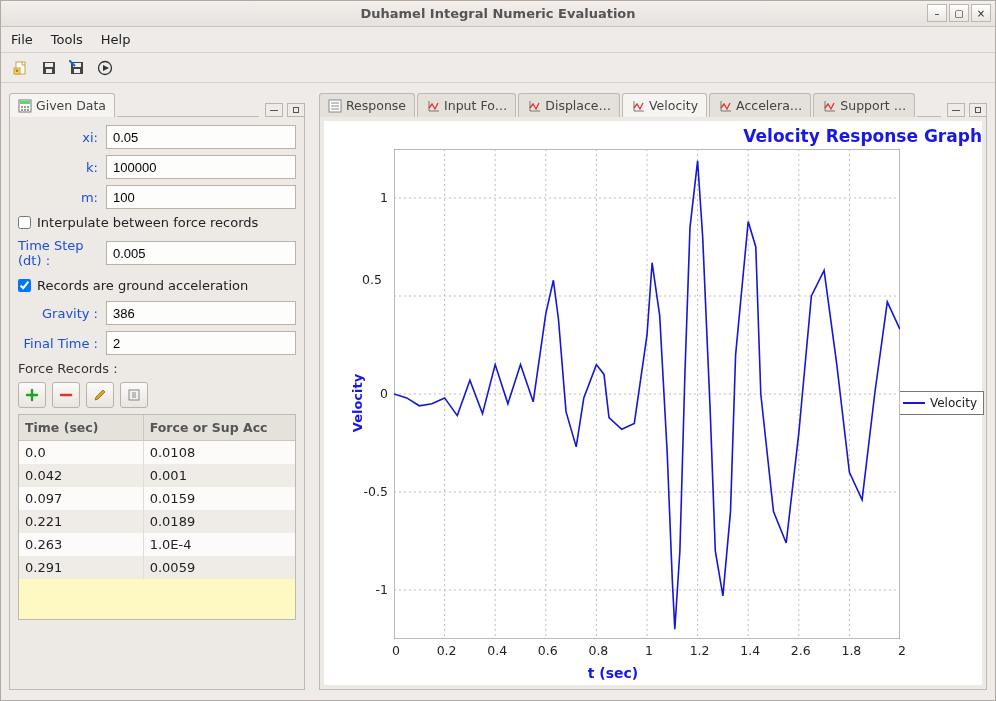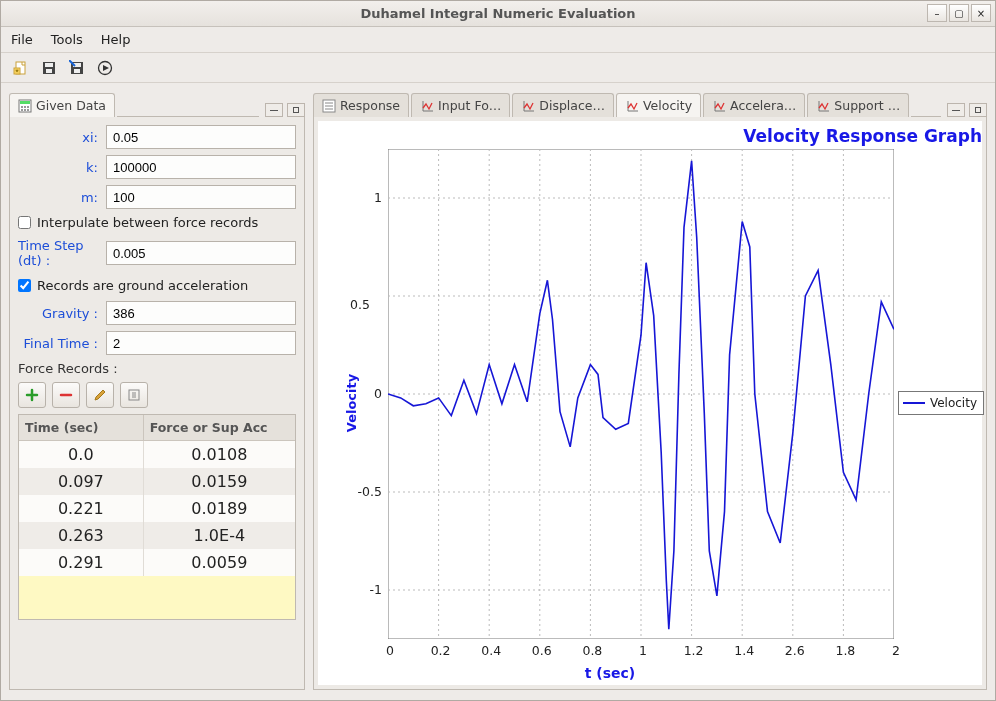--- a/index.html
+++ b/index.html
@@ -10,21 +10,21 @@
   .win-controls { position:absolute; right:4px; top:3px; display:flex; gap:2px; }
   .win-btn { width:20px; height:18px; border:1px solid #bdb7b0; background:linear-gradient(#fff,#e9e5e0); font-size:10px; display:flex; align-items:center; justify-content:center; cursor:pointer; }
 
   .menubar { height:26px; display:flex; align-items:center; gap:18px; padding:0 10px; border-bottom:1px solid #d6d1cb; }
   .menubar span { cursor:pointer; }
 
   .toolbar { height:30px; display:flex; align-items:center; gap:8px; padding:0 10px; border-bottom:1px solid #d6d1cb; }
   .tbtn { width:20px; height:20px; display:flex; align-items:center; justify-content:center; cursor:pointer; }
   .tbtn svg { width:16px; height:16px; }
 
-  .workspace { flex:1; display:flex; gap:8px; padding:6px 8px 10px 8px; min-height:0; }
+  .workspace { flex:1; display:flex; gap:14px; padding:6px 8px 10px 8px; min-height:0; }
   .panel-left { width:296px; display:flex; flex-direction:column; }
   .panel-right { flex:1; display:flex; flex-direction:column; min-width:0; }
 
   .tabbar { display:flex; align-items:flex-end; height:28px; }
   .tab { padding:4px 8px; border:1px solid #bfb9b1; border-bottom:none; background:#e4e0da; margin-right:2px; display:flex; align-items:center; gap:4px; cursor:pointer; font-size:12.5px; color:#444; white-space:nowrap; border-top-left-radius:3px; border-top-right-radius:3px; }
   .tab.active { background:#f6f4f1; font-weight:500; }
   .tab .ticon { width:14px; height:14px; display:inline-block; }
   .tabfill { flex:1; height:1px; border-bottom:1px solid #bfb9b1; }
   .panel-body { flex:1; border:1px solid #bfb9b1; border-top:none; background:#edeae6; padding:8px; overflow:hidden; }
 
@@ -41,21 +41,21 @@
 
   .section-label { margin:6px 0 6px 0; color:#333; }
 
   .rec-btns { display:flex; gap:6px; margin-bottom:6px; }
   .rec-btn { width:28px; height:26px; border:1px solid #b8b2aa; background:linear-gradient(#fcfbfa,#e9e5df); display:flex; align-items:center; justify-content:center; cursor:pointer; border-radius:3px; }
 
   .table-wrap { border:1px solid #bfb9b1; background:#fef9c3; height:206px; overflow:auto; }
   table { width:100%; border-collapse:collapse; }
   th { text-align:left; background:#e5e1db; color:#555; font-weight:bold; padding:5px 6px; border-bottom:1px solid #cbc5bd; font-size:12.5px; position:sticky; top:0; }
   th:first-child { width:45%; border-right:1px solid #cbc5bd; }
-  td { padding:4px 6px; border-bottom:0; font-size:16px;text-align:center; }
+  td { padding:4px 6px; border-bottom:0; font-size:13px; }
   td:first-child { border-right:1px solid #e0dcd6; }
   tr:nth-child(even) td { background:#efece8; }
   tr:nth-child(odd) td { background:#fcfbf9; }
 
   .chart-area { background:#fff; height:100%; position:relative; border:0; }
   .chart-title { text-align:right; color:#1818e6; font-weight:bold; font-size:17px; padding-top:5px; }
   .axis-y-label { position:absolute; left:4px; top:50%; transform:translateY(-50%) rotate(-90deg); transform-origin:center; color:#1818e6; font-weight:bold; font-size:13px; }
   .axis-x-label { position:absolute; bottom:4px; left:0; right:80px; text-align:center; color:#1818e6; font-weight:bold; font-size:14px; }
   .legend { position:absolute; right:-2px; top:50%; transform:translateY(-50%); border:1px solid #777; background:#fff; padding:4px 6px 4px 4px; font-size:12px; display:flex; align-items:center; gap:5px; }
   .legend .line { width:22px; height:0; border-top:2px solid #1616d6; }
@@ -208,20 +208,24 @@
             <thead>
                 <tr>
               <th>Time (sec)</th>
               <th>Force or Sup Acc</th>
             </tr>
               </thead>
             <tbody id="records-body">
                 <tr>
                   <td>0.0</td>
                   <td>0.0108</td>
+                </tr>
+                <tr>
+                  <td>0.042</td>
+                  <td>0.001</td>
                 </tr>
                 <tr>
                   <td>0.097</td>
                   <td>0.0159</td>
                 </tr>
                 <tr>
                   <td>0.221</td>
                   <td>0.0189</td>
                 </tr>
                 <tr>
@@ -326,19 +330,19 @@
             <div class="tick-label" style="left: 262.4px; top: 522px; width: 24px; text-align: center;">0.8</div>
             <div class="tick-label" style="left: 313px; top: 522px; width: 24px; text-align: center;">1</div>
             <div class="tick-label" style="left: 363.6px; top: 522px; width: 24px; text-align: center;">1.2</div>
             <div class="tick-label" style="left: 414.2px; top: 522px; width: 24px; text-align: center;">1.4</div>
             <div class="tick-label" style="left: 464.8px; top: 522px; width: 24px; text-align: center;">2.6</div>
             <div class="tick-label" style="left: 515.4px; top: 522px; width: 24px; text-align: center;">1.8</div>
             <div class="tick-label" style="left: 566px; top: 522px; width: 24px; text-align: center;">2</div>
             <div class="tick-label" style="left: 32px; top: 461px; width: 32px; text-align: right;">-1</div>
             <div class="tick-label" style="left: 32px; top: 363px; width: 32px; text-align: right;">-0.5</div>
             <div class="tick-label" style="left: 32px; top: 265px; width: 32px; text-align: right;">0</div>
-            <div class="tick-label" style="left: 32px; top: 176px; width: 32px; text-align: left;">0.5</div>
+            <div class="tick-label" style="left: 32px; top: 151px; width: 32px; text-align: center;">0.5</div>
             <div class="tick-label" style="left: 32px; top: 69px; width: 32px; text-align: right;">1</div>
           </div>
       </div>
     </div>
   </div>
 </div>
 
 </body></html>

